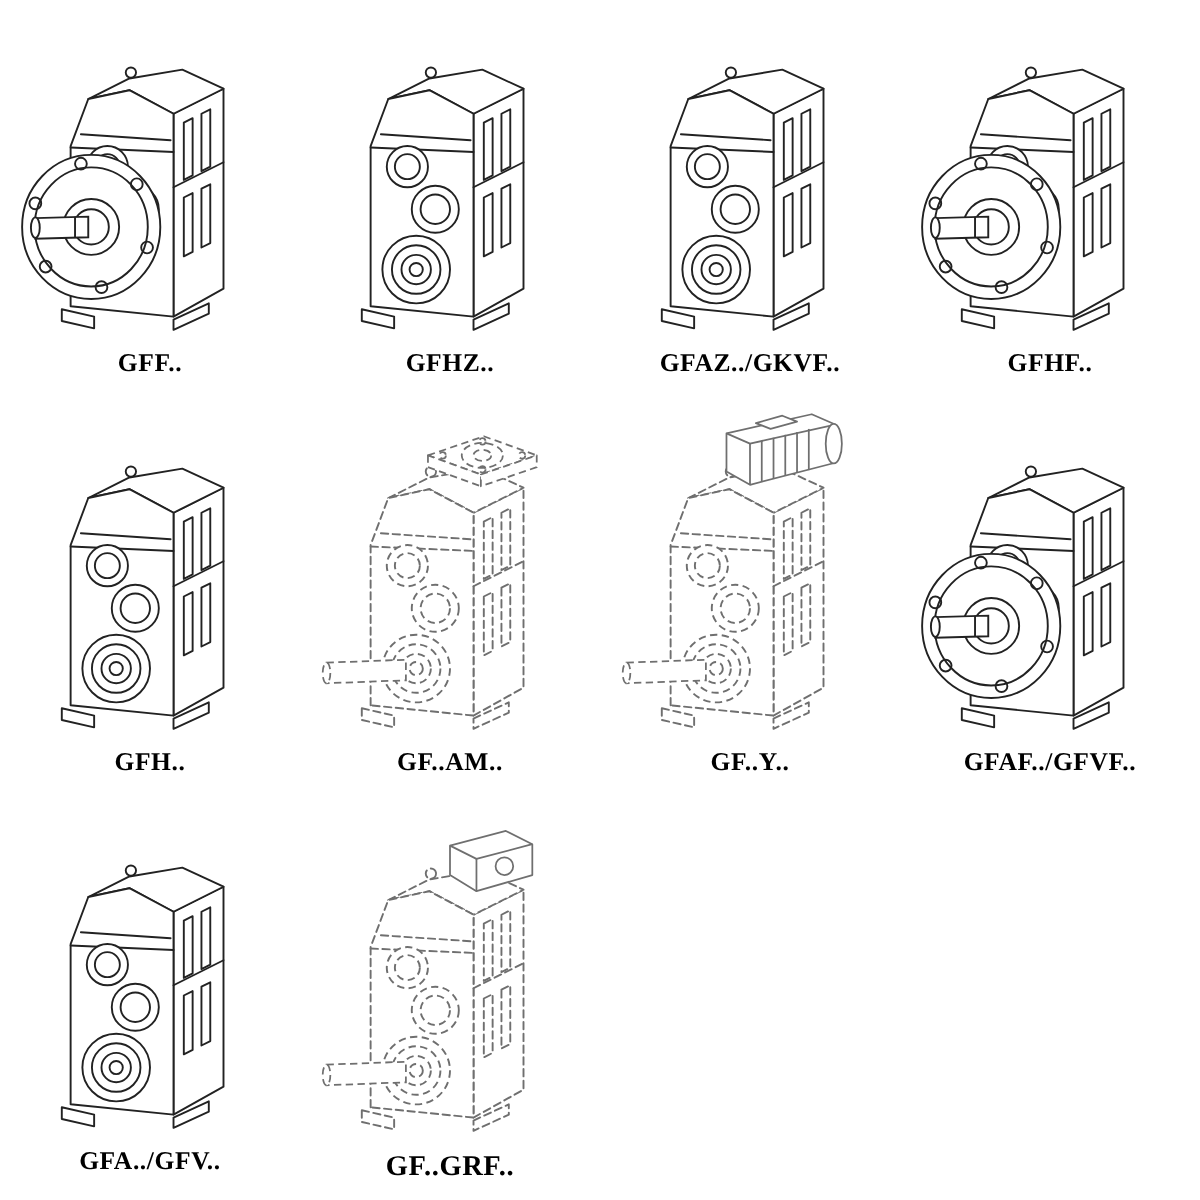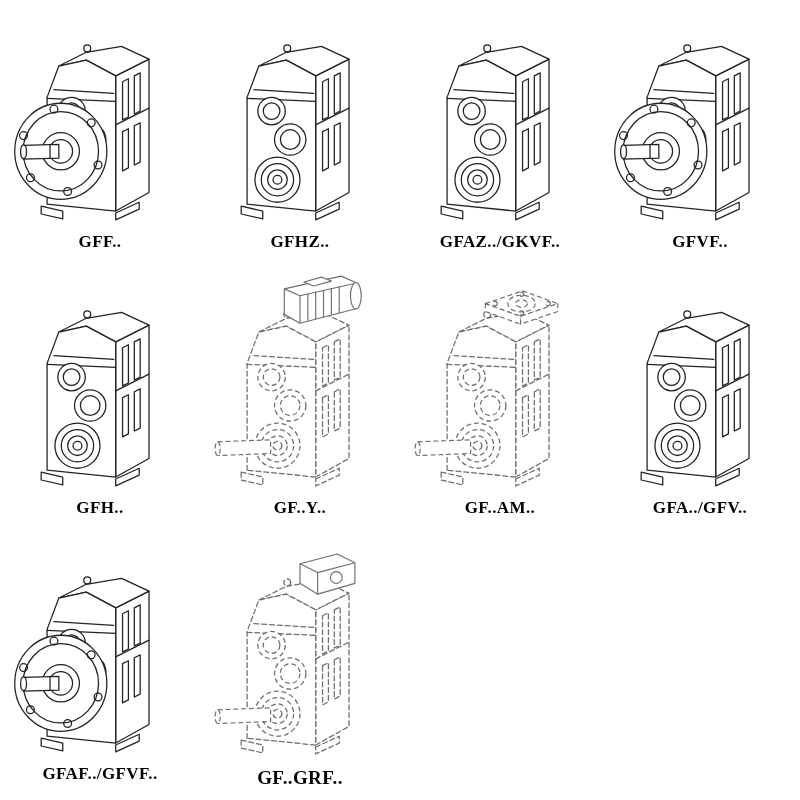--- a/index.html
+++ b/index.html
@@ -169,85 +169,85 @@
   </div>
 
   <div class="cell">
     <div class="drawing">
       <svg viewBox="0 0 200 230">
         <use href="#sym-body"></use>
           <use href="#sym-topcircles"></use>
           <use href="#sym-flange"></use>
       </svg>
     </div>
-    <div class="label">GFVF..</div>
+    <div class="label">GFHF..</div>
   </div>
 
   <div class="cell">
     <div class="drawing">
       <svg viewBox="0 0 200 230">
         <use href="#sym-body"></use>
           <use href="#sym-topcircles"></use>
           <use href="#sym-outbore"></use>
       </svg>
     </div>
     <div class="label">GFH..</div>
   </div>
 
+
+  <div class="cell">
+    <div class="drawing dashed">
+      <svg viewBox="0 0 200 230">
+        <g stroke-dasharray="5 3">
+          <use href="#sym-body"></use>
+            <use href="#sym-topcircles"></use>
+            <use href="#sym-outbore"></use>
+          <use href="#sym-outshaft"></use>
+            <use href="#sym-plate"></use>
+        </g>
+      </svg>
+    </div>
+    <div class="label">GF..AM..</div>
+  </div>
 
   <div class="cell">
     <div class="drawing dashed">
       <svg viewBox="0 0 200 230">
         <g stroke-dasharray="5 3">
           <use href="#sym-body"></use>
             <use href="#sym-topcircles"></use>
             <use href="#sym-outbore"></use>
           <use href="#sym-outshaft"></use>
         </g>
         <use href="#sym-motor"></use>
       </svg>
     </div>
     <div class="label">GF..Y..</div>
   </div>
 
   <div class="cell">
-    <div class="drawing dashed">
-      <svg viewBox="0 0 200 230">
-        <g stroke-dasharray="5 3">
-          <use href="#sym-body"></use>
-            <use href="#sym-topcircles"></use>
-            <use href="#sym-outbore"></use>
-          <use href="#sym-outshaft"></use>
-            <use href="#sym-plate"></use>
-        </g>
-      </svg>
-    </div>
-    <div class="label">GF..AM..</div>
+    <div class="drawing">
+      <svg viewBox="0 0 200 230">
+        <use href="#sym-body"></use>
+          <use href="#sym-topcircles"></use>
+          <use href="#sym-flange"></use>
+      </svg>
+    </div>
+    <div class="label">GFAF../GFVF..</div>
   </div>
 
   <div class="cell">
     <div class="drawing">
       <svg viewBox="0 0 200 230">
         <use href="#sym-body"></use>
           <use href="#sym-topcircles"></use>
           <use href="#sym-outbore"></use>
       </svg>
     </div>
     <div class="label">GFA../GFV..</div>
-  </div>
-
-  <div class="cell">
-    <div class="drawing">
-      <svg viewBox="0 0 200 230">
-        <use href="#sym-body"></use>
-          <use href="#sym-topcircles"></use>
-          <use href="#sym-flange"></use>
-      </svg>
-    </div>
-    <div class="label">GFAF../GFVF..</div>
   </div>
 
   <div class="cell">
     <div class="drawing dashed">
       <svg viewBox="0 0 200 230">
         <g stroke-dasharray="5 3">
           <use href="#sym-body"></use>
             <use href="#sym-topcircles"></use>
             <use href="#sym-outbore"></use>
           <use href="#sym-outshaft"></use>

